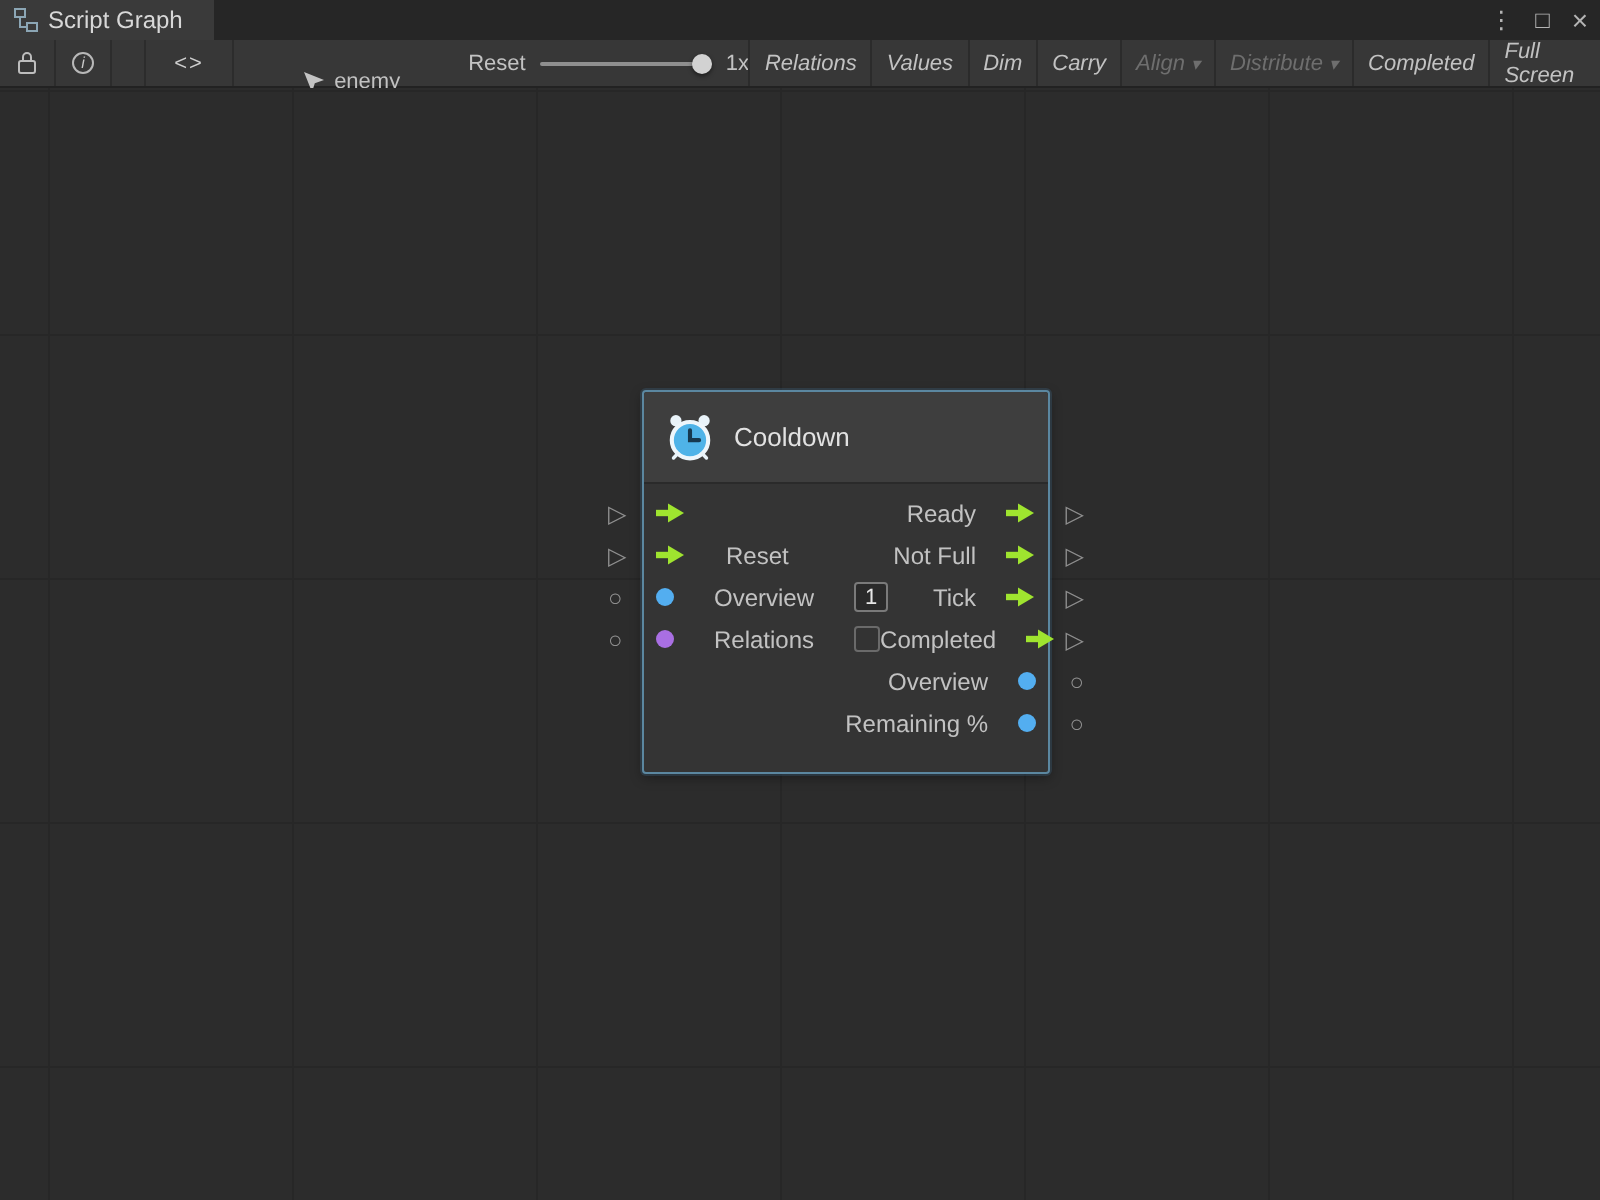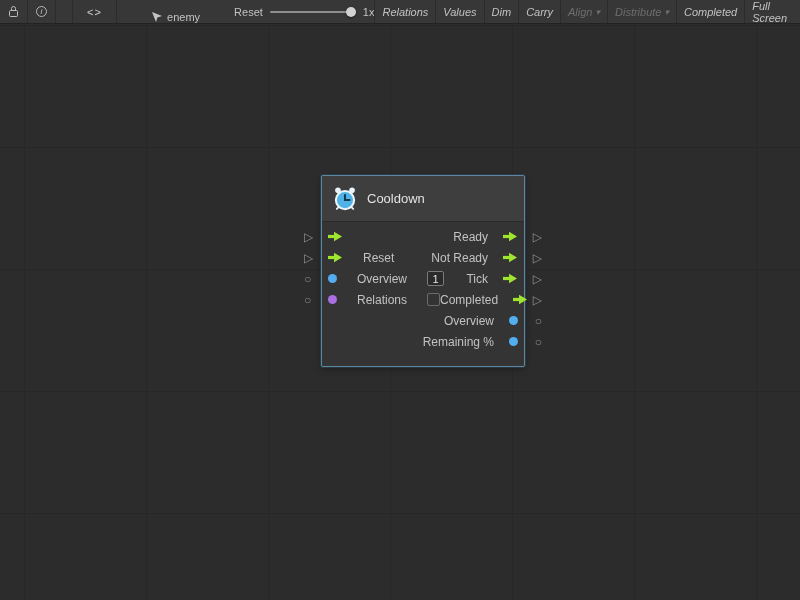--- a/index.html
+++ b/index.html
@@ -12,21 +12,21 @@
   .titlebar { height:20px; background:#262626; display:flex; align-items:center; position:relative; flex:0 0 auto; }
   .tab { height:20px; background:#3a3a3a; display:flex; align-items:center; gap:5px; padding:0 16px 0 7px; font-size:12px; color:#d8d8d8; }
   .win-controls { position:absolute; right:6px; top:0; height:20px; display:flex; align-items:center; gap:11px; color:#b4b4b4; font-size:12px; }
   .win-controls span { cursor:default; line-height:1; }
 
   
   .toolbar { height:24px; background:#373737; border-bottom:1px solid #222; display:flex; align-items:stretch; font-size:11px; color:#c2c2c2; flex:0 0 auto; }
   .tb-seg { display:flex; align-items:center; padding:0 8px; border-right:1px solid #2c2c2c; }
   .tb-btn { cursor:default; }
   .code-seg { width:46px; justify-content:center; margin-left:16px; letter-spacing:1px; color:#cfcfcf; border-left:1px solid #2c2c2c; }
-  .graph-target { display:flex; align-items:flex-end; gap:5px; margin-left:34px; }
+  .graph-target { display:flex; align-items:flex-start; gap:5px; margin-left:34px;margin-top:15px; }
   .zoom-group { display:flex; align-items:center; gap:7px; margin-left:34px; }
   .zoom-track { width:86px; height:2px; background:#8f8f8f; position:relative; border-radius:1px; }
   .zoom-handle { position:absolute; width:10px; height:10px; border-radius:50%; background:#d2d2d2; top:-4px; left:76px; box-shadow:0 1px 2px rgba(0,0,0,.5); }
   .tb-right { margin-left:auto; display:flex; align-items:stretch; }
   .tb-right .tb-btn { display:flex; align-items:center; gap:3px; padding:0 7px; border-left:1px solid #2b2b2b;font-style:italic; }
   .tb-btn.disabled { color:#6e6e6e; }
   .caret { font-size:9px; }
 
   .icon-circle-i { width:11px; height:11px; border:1px solid #b8b8b8; border-radius:50%; display:flex; align-items:center; justify-content:center; font-size:8px; font-style:italic; color:#c8c8c8; line-height:1; }
 
@@ -56,20 +56,37 @@
   .op.r { right:-18px; }
   .value-field { width:17px; height:15px; background:#2a2a2a; border:1px solid #7a7a7a; border-radius:2px; color:#e6e6e6; font-size:11px; text-align:center; font-family:"Liberation Sans",sans-serif; padding:0; }
   .checkbox { width:13px; height:13px; background:#333; border:1px solid #6a6a6a; border-radius:2px; display:inline-block; }
   svg { display:block; }
 </style>
 </head>
 <body>
 
 <div class="window">
 
+  <div class="titlebar">
+    <div class="tab">
+      <span>
+        <svg width="12" height="12" viewBox="0 0 12 12">
+          <rect x="0.5" y="0.5" width="5" height="4" fill="none" stroke="#8ca6b5"></rect>
+          <rect x="6.5" y="7.5" width="5" height="4" fill="none" stroke="#8ca6b5"></rect>
+          <path d="M3 4.5 V9.5 H6.5" fill="none" stroke="#8ca6b5"></path>
+        </svg>
+      </span>
+      <span>Script Graph</span>
+    </div>
+    <div class="win-controls">
+      <span>⋮</span>
+      <span>□</span>
+      <span style="font-size:14px;">×</span>
+    </div>
+  </div>
 
   <div class="toolbar">
     <div class="tb-seg tb-btn">
       <span>
         <svg width="11" height="13" viewBox="0 0 11 13">
           <rect x="1.5" y="5.5" width="8" height="6" rx="1" fill="none" stroke="#bdbdbd"></rect>
           <path d="M3.5 5.5 V3.5 a2 2 0 0 1 4 0 V5.5" fill="none" stroke="#bdbdbd"></path>
         </svg>
       </span>
     </div>
@@ -172,21 +189,21 @@
           <div class="port-left">
             <span>
               <svg width="15" height="11" viewBox="0 0 15 11">
                   <path d="M0 5.5 H7" stroke="#9fe42f" stroke-width="3.2"></path>
                   <path d="M6 0.7 L14 5.5 L6 10.3 Z" fill="#9fe42f"></path>
                 </svg>
             </span>
             <span class="port-label">Reset</span>
           </div>
           <div class="port-right">
-            <span class="port-label">Not Ready</span>
+            <span class="port-label">Not Full</span>
             <span>
               <svg width="15" height="11" viewBox="0 0 15 11">
                   <path d="M0 5.5 H7" stroke="#9fe42f" stroke-width="3.2"></path>
                   <path d="M6 0.7 L14 5.5 L6 10.3 Z" fill="#9fe42f"></path>
                 </svg>
             </span>
           </div>
           <span class="op r">▷</span>
         </div>
 

